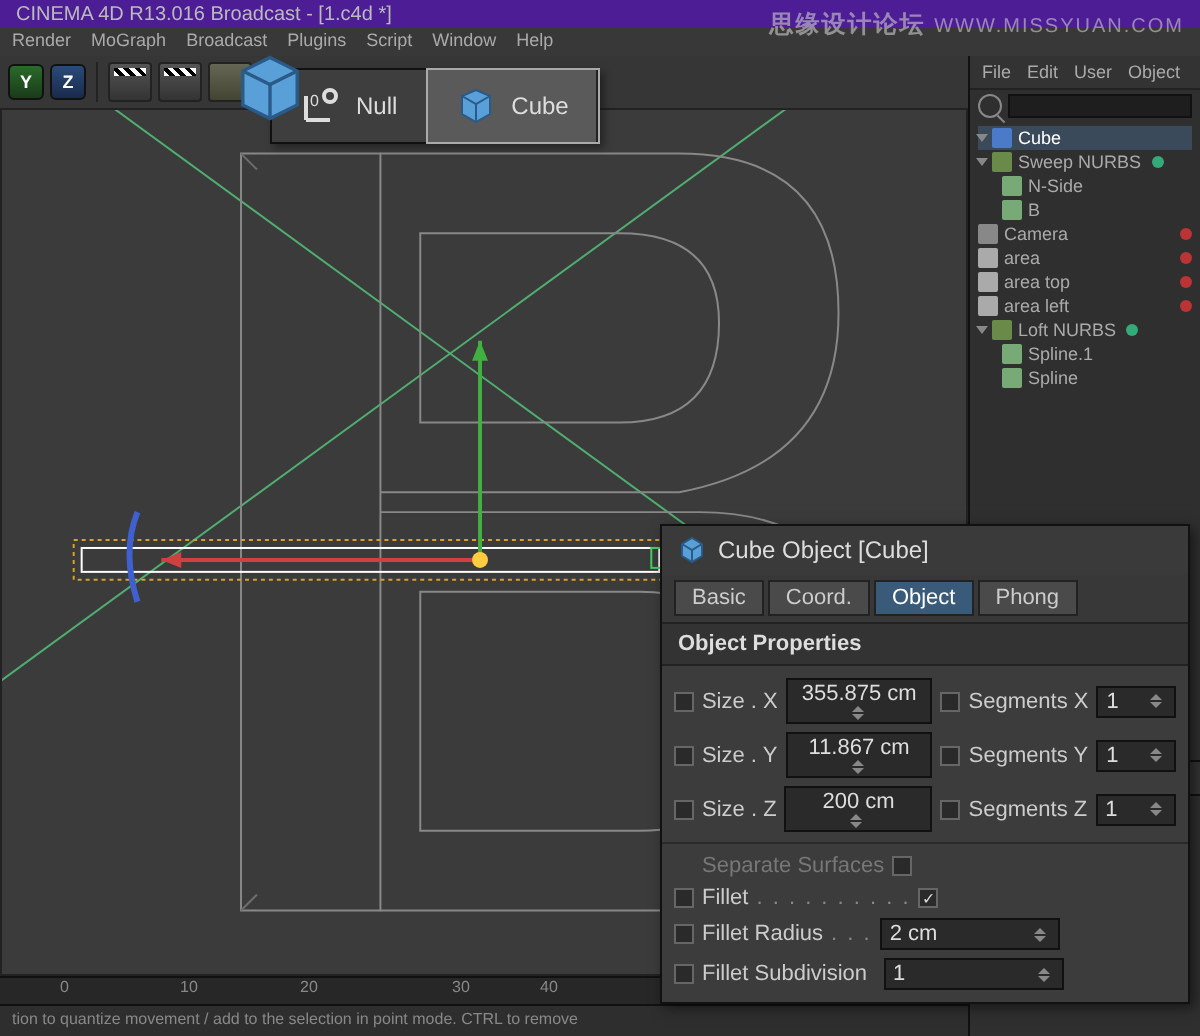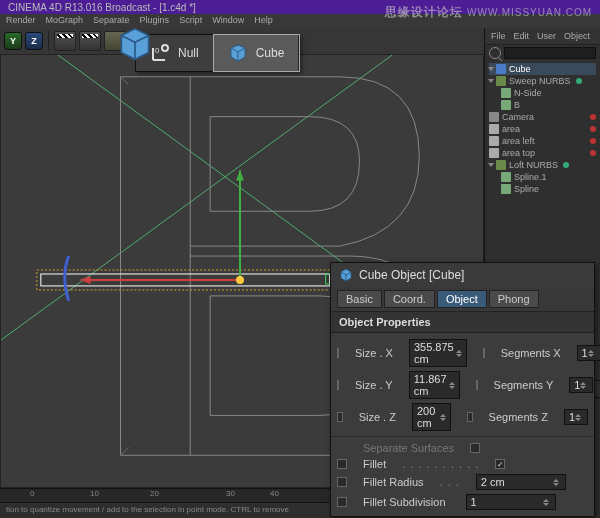--- a/index.html
+++ b/index.html
@@ -74,50 +74,50 @@
   
   .attr-mgr { position: absolute; top: 262px; left: 330px; width: 265px; background: #3c3c3c; border: 1px solid #111; z-index: 30; box-shadow: 2px 2px 6px rgba(0,0,0,0.5); }
   .attr-header { display: flex; align-items: center; gap: 6px; padding: 5px 8px; background: #3a3a3a; text-align: center; }
   .attr-header .cube-icon-sm { width:14px;height:14px; }
   .attr-header .ttl { color: #ddd; font-size: 12px; }
   .attr-tabs { display: flex; gap: 2px; padding: 3px 6px; background:#383838;}
   .attr-tab { background: #4a4a4a; border: 1px solid #222; padding: 2px 8px; font-size: 11px; color: #ccc; }
   .attr-tab.active { background: #3a5a7a; color: #fff; }
   .attr-section-title { background: #333; padding: 4px 8px; font-weight: bold; color: #ddd; border-top:1px solid #222; border-bottom:1px solid #222;}
   .attr-body { padding: 4px 6px; }
-  .attr-row { display: flex; align-items: center; gap: 16px; padding: 2px 0; }
+  .attr-row { display: flex; align-items: center; gap: 4px; padding: 2px 0; }
   .attr-row .chk { width:10px;height:10px;border:1px solid #666;background:#2a2a2a;display:flex;align-items:center;justify-content:center;color:#ddd;font-size:8px;}
   .attr-row .chk.on::after{content:"✓";}
   .attr-row .k { color:#ccc; font-size:11px; white-space:nowrap; }
   .attr-row .dots{flex:0 0 auto; letter-spacing:1px; color:#888;}
   .num-field { background:#2a2a2a; border:1px solid #111; color:#ddd; font-size:11px; padding:1px 4px; display:flex; align-items:center; justify-content:space-between; }
   .num-field .spin { width:8px; display:flex; flex-direction:column; gap:0;}
   .spin .up,.spin .dn{width:0;height:0;border-left:3px solid transparent;border-right:3px solid transparent;}
   .spin .up{border-bottom:3px solid #888;}
   .spin .dn{border-top:3px solid #888;margin-top:1px;}
-  .w74{width:74px;} .w40{width:40px;}
+  .w74{width:74px;flex-direction:column;} .w40{width:40px;}
   hr.sep { border:none; border-top:1px solid #2a2a2a; margin:3px -6px; }
 
 </style>
 </head>
 <body>
 
 <div class="watermark">
   <span class="cn">思缘设计论坛</span>
   <span class="url">WWW.MISSYUAN.COM</span>
 </div>
 
 <div class="titlebar">
   <span>CINEMA 4D R13.016 Broadcast - [1.c4d *]</span>
 </div>
 
 <div class="menubar">
   <span>Render</span>
   <span>MoGraph</span>
-  <span>Separate</span>
+  <span>Broadcast</span>
   <span>Plugins</span>
   <span>Script</span>
   <span>Window</span>
   <span>Help</span>
 </div>
 
 <div class="toolbar">
   <div class="axis-pill ax-y">Y</div>
   <div class="axis-pill ax-z">Z</div>
   <div class="divider-v"></div>
@@ -232,26 +232,26 @@
         <span>Camera</span>
         <span class="rdot"></span>
       </div>
     <div class="tree-row">
         <span class="ticon light"></span>
         <span>area</span>
         <span class="rdot"></span>
       </div>
     <div class="tree-row">
         <span class="ticon light"></span>
+        <span>area top</span>
+        <span class="rdot"></span>
+      </div>
+    <div class="tree-row">
+        <span class="ticon light"></span>
         <span>area left</span>
-        <span class="rdot"></span>
-      </div>
-    <div class="tree-row">
-        <span class="ticon light"></span>
-        <span>area top</span>
         <span class="rdot"></span>
       </div>
     <div class="tree-row">
         <span class="tri open"></span>
         <span class="ticon nurbs"></span>
         <span>Loft NURBS</span>
         <span class="gdot"></span>
       </div>
     <div class="tree-row" style="padding-left:12px">
         <span class="ticon" style="background:#7a7"></span>

